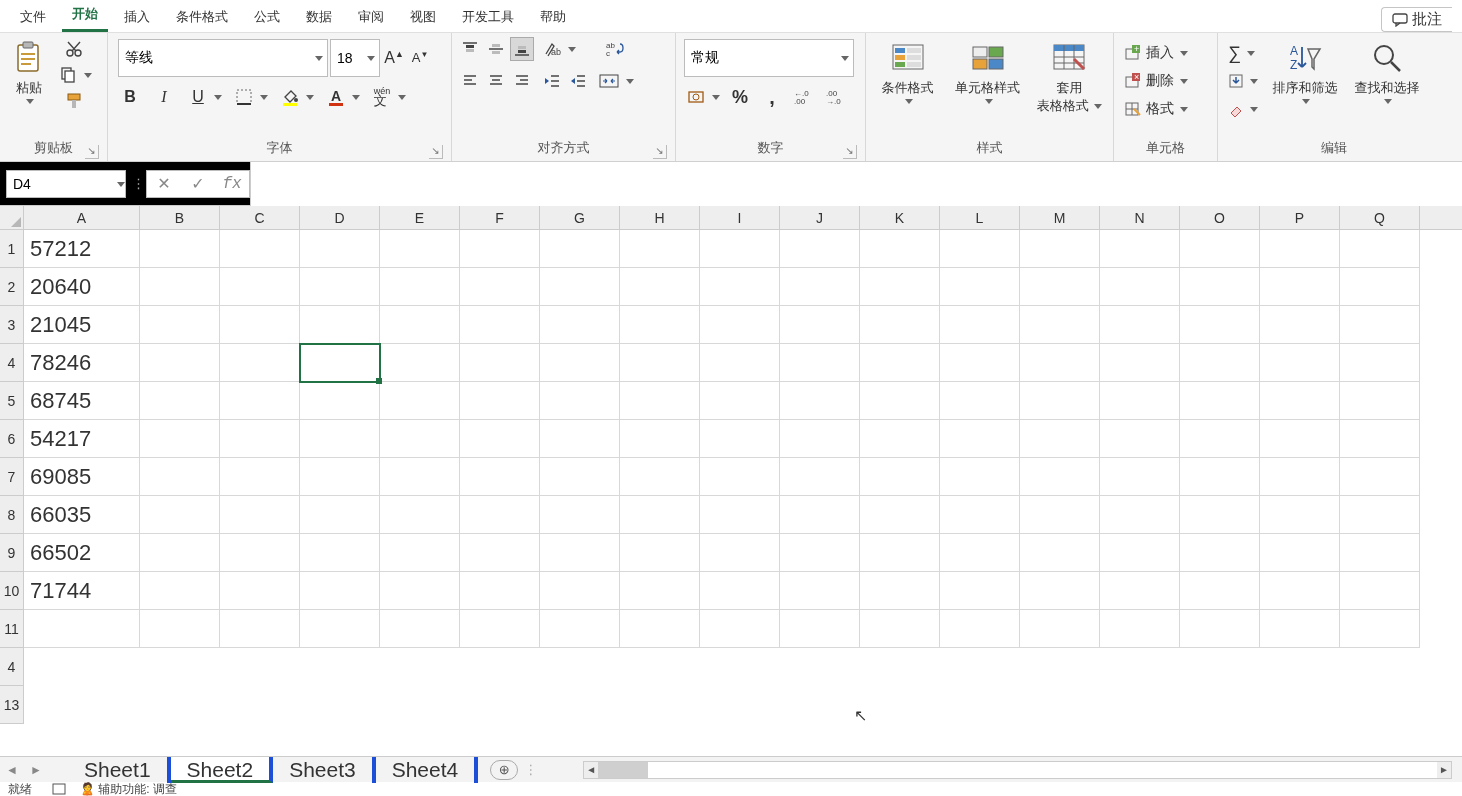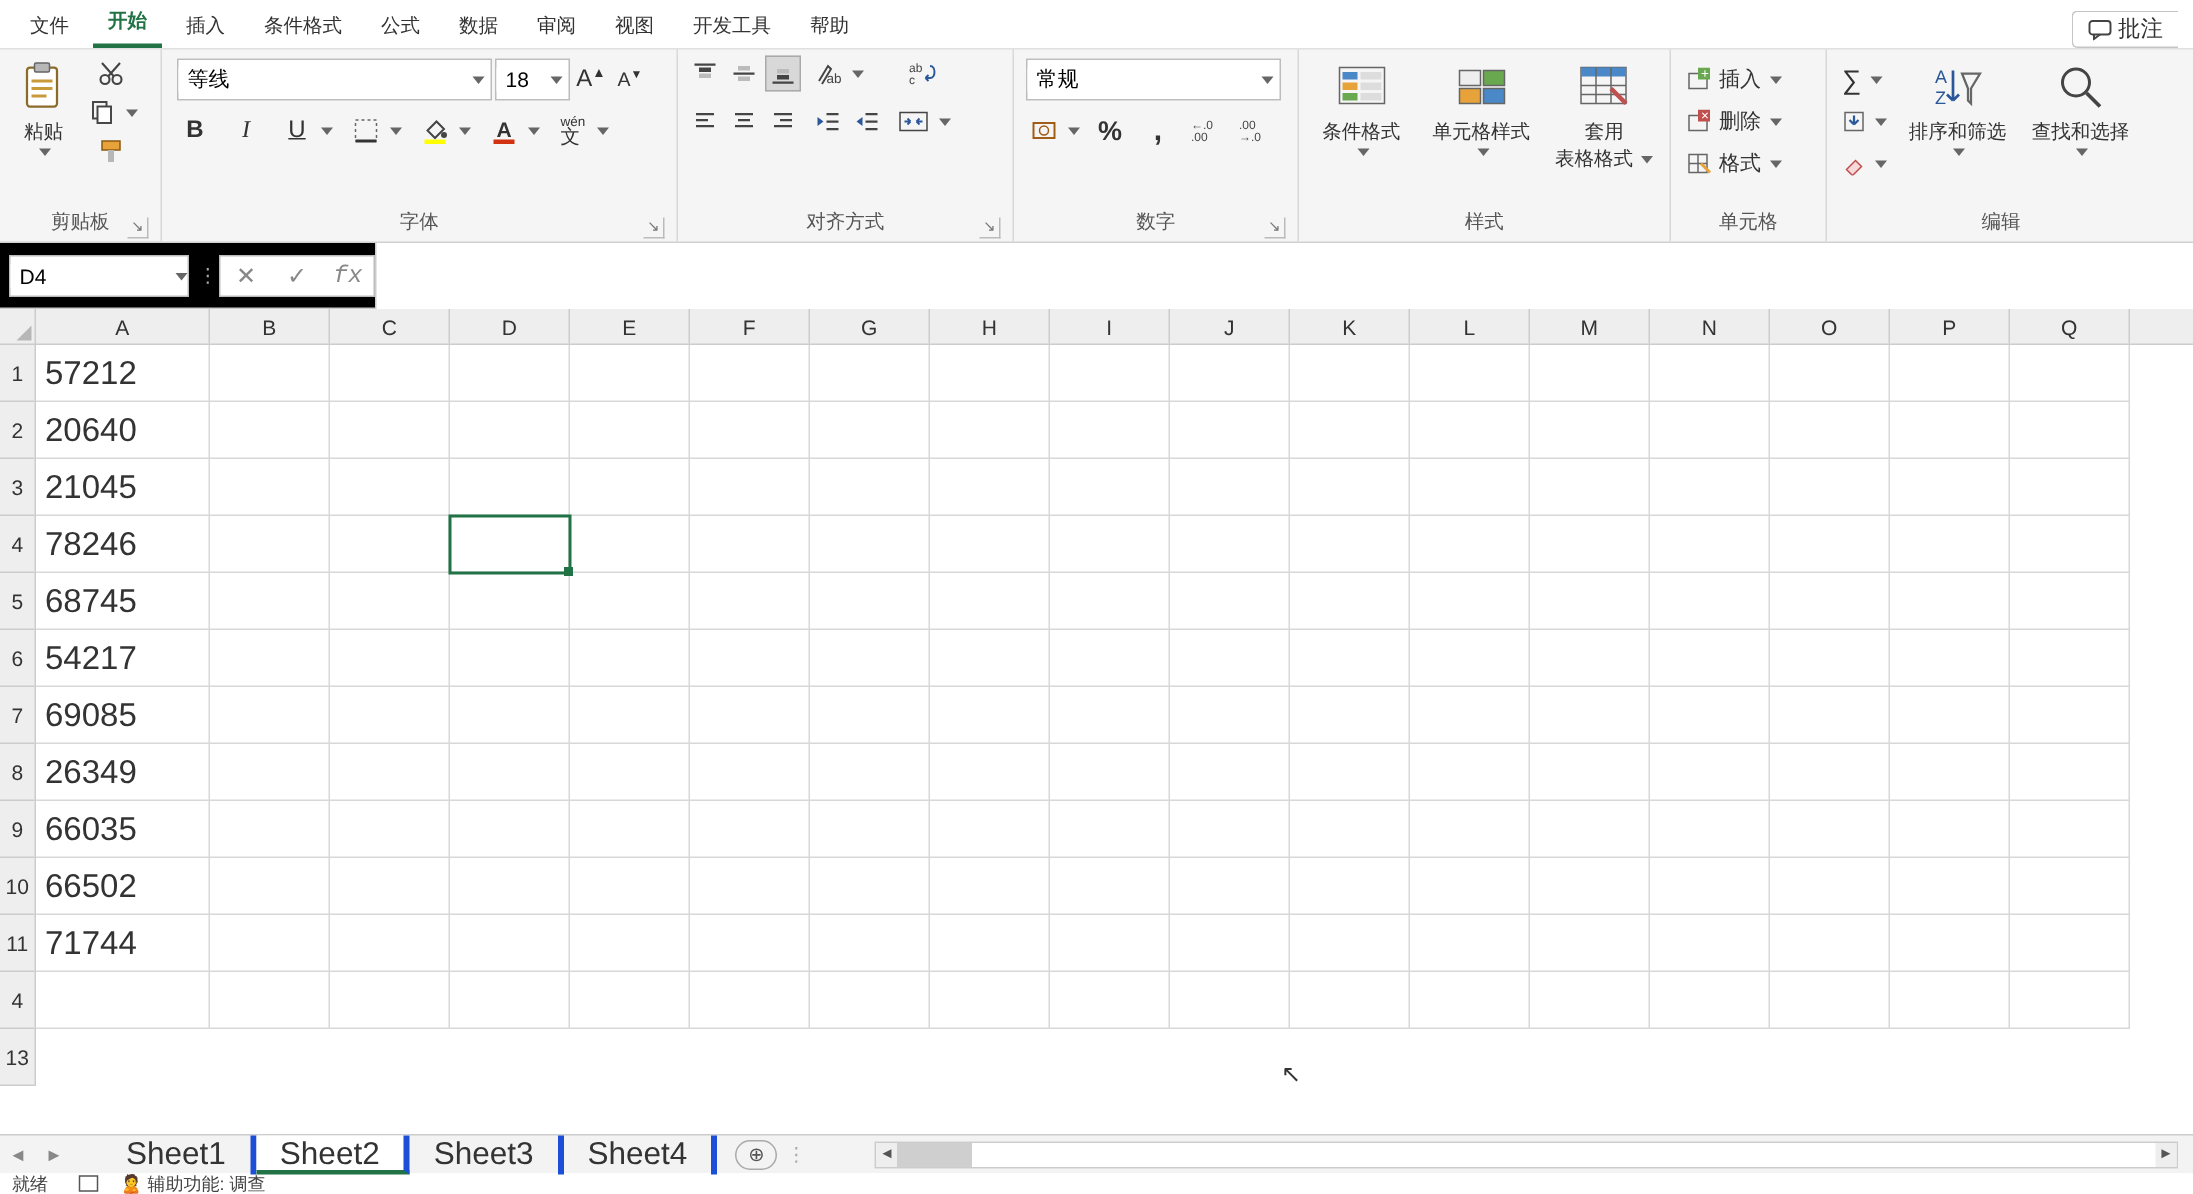--- a/index.html
+++ b/index.html
@@ -18,21 +18,21 @@
   .group-label { text-align:center; font-size:13px; color:#555; padding:2px 0 4px 0; position:relative; }
   .group-label .launcher { position:absolute; right:2px; bottom:2px; width:14px; height:14px; font-size:10px; color:#777; border:1px solid #bbb; border-top:none; border-left:none; }
 
   .btn { display:inline-flex; align-items:center; justify-content:center; height:24px; min-width:24px; padding:0 2px; cursor:pointer; }
   .caret { width:8px; height:8px; display:inline-block; margin-left:2px; }
   .caret::before{ content:""; display:block; width:0;height:0;border-left:4px solid transparent;border-right:4px solid transparent;border-top:5px solid #666; margin-top:2px;}
 
   .bigbtn { display:flex; flex-direction:column; align-items:center; justify-content:flex-start; width:58px; height:90px; padding:4px 2px; cursor:pointer; font-size:13px; text-align:center; }
   .bigbtn .icon-lg{ width:34px; height:34px; margin-bottom:4px; }
 
-  .combo { display:flex; align-items:center; height:28px; border:1px solid #bcbcbc; background:#fff; }
+  .combo { display:flex; align-items:center; height:38px; border:1px solid #bcbcbc; background:#fff; }
   .combo input{ border:none; outline:none; font-size:14px; padding:0 6px; width:100%; }
   .combo .caret{ margin:0 4px; }
 
   .row { display:flex; gap:2px; align-items:center; }
   .col { display:flex; flex-direction:column; gap:2px; }
 
   .stackbtn { display:flex; align-items:center; height:24px; gap:4px; padding:0 4px; cursor:pointer; font-size:14px;}
 
   
   .formulabar { display:flex; align-items:center; height:44px; background:#000000; border-bottom:1px solid #ccc; }
@@ -721,39 +721,20 @@
         <div class="cell"></div>
         <div class="cell"></div>
         <div class="cell"></div>
         <div class="cell"></div>
         <div class="cell"></div>
         <div class="cell"></div>
         <div class="cell"></div>
         <div class="cell"></div>
       </div>
       <div class="gridrow">
-        <div class="cell first">26349</div>
-        <div class="cell"></div>
-        <div class="cell"></div>
-        <div class="cell"></div>
-        <div class="cell"></div>
-        <div class="cell"></div>
-        <div class="cell"></div>
-        <div class="cell"></div>
-        <div class="cell"></div>
-        <div class="cell"></div>
-        <div class="cell"></div>
-        <div class="cell"></div>
-        <div class="cell"></div>
-        <div class="cell"></div>
-        <div class="cell"></div>
-        <div class="cell"></div>
-        <div class="cell"></div>
-      </div>
-      <div class="gridrow">
         <div class="cell first">66035</div>
         <div class="cell"></div>
         <div class="cell"></div>
         <div class="cell"></div>
         <div class="cell"></div>
         <div class="cell"></div>
         <div class="cell"></div>
         <div class="cell"></div>
         <div class="cell"></div>
         <div class="cell"></div>

